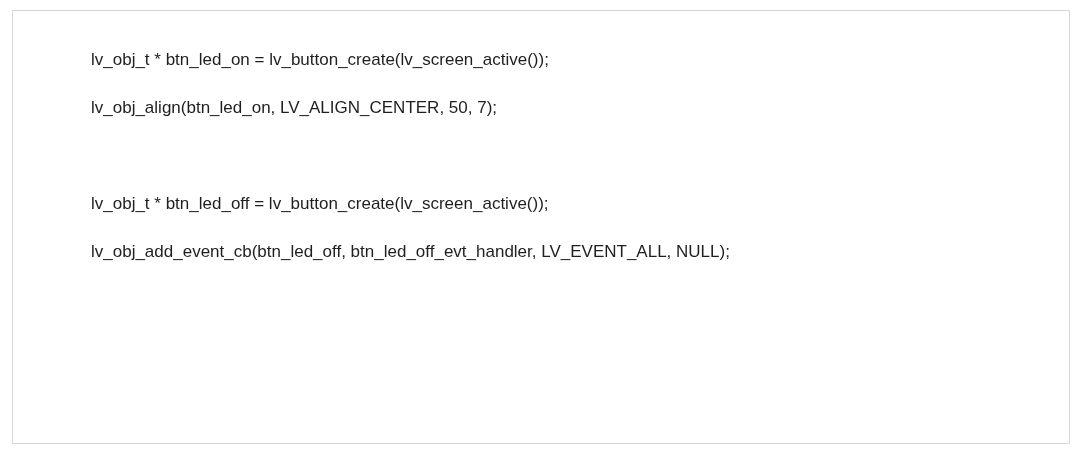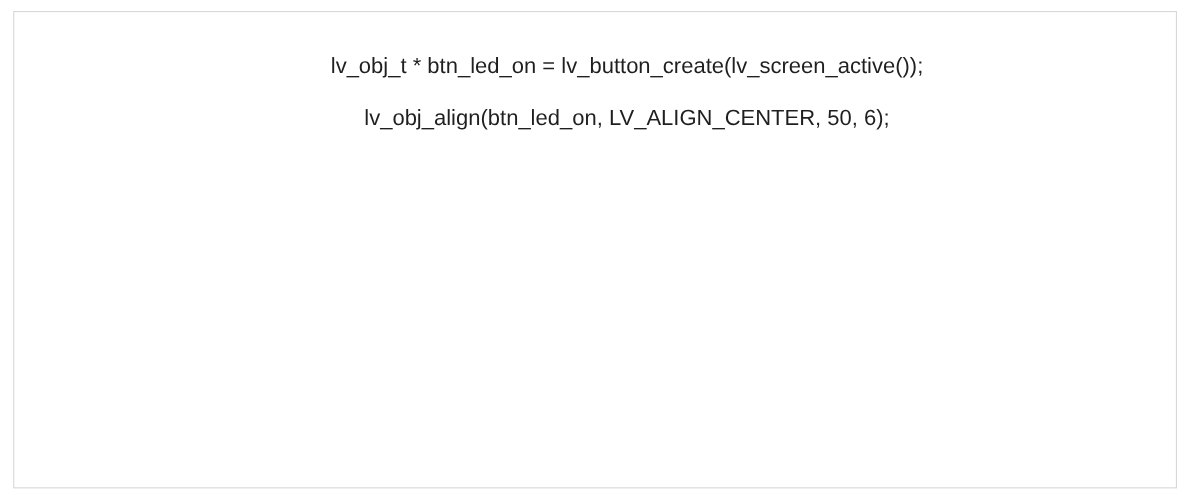--- a/index.html
+++ b/index.html
@@ -22,31 +22,32 @@
     width: 1058px;
     height: 434px;
     background: var(--bg-color);
     border: 1px solid var(--border-color);
   }
   .code-lines {
     padding: 25px 20px 0 78px;
   }
   .code-line {
     font-family: "Liberation Sans", sans-serif;
-    font-size: 20px;
+    font-size: 17px;
     line-height: 48px;
     min-height: 48px;
     color: var(--text-color);
     white-space: pre;
     letter-spacing: 0px;
-    text-align: center;
   }
 </style>
 </head>
 <body>
 
 <div class="code-box">
   <div class="code-lines">
     <div class="code-line">lv_obj_t * btn_led_on = lv_button_create(lv_screen_active());</div>
-    <div class="code-line">lv_obj_align(btn_led_on, LV_ALIGN_CENTER, 50, 6);</div>
+    <div class="code-line">lv_obj_align(btn_led_on, LV_ALIGN_CENTER, 50, 7);</div>
     <div class="code-line"></div>
+    <div class="code-line">lv_obj_t * btn_led_off = lv_button_create(lv_screen_active());</div>
+    <div class="code-line">lv_obj_add_event_cb(btn_led_off, btn_led_off_evt_handler, LV_EVENT_ALL, NULL);</div>
   </div>
 </div>
 
 </body></html>

